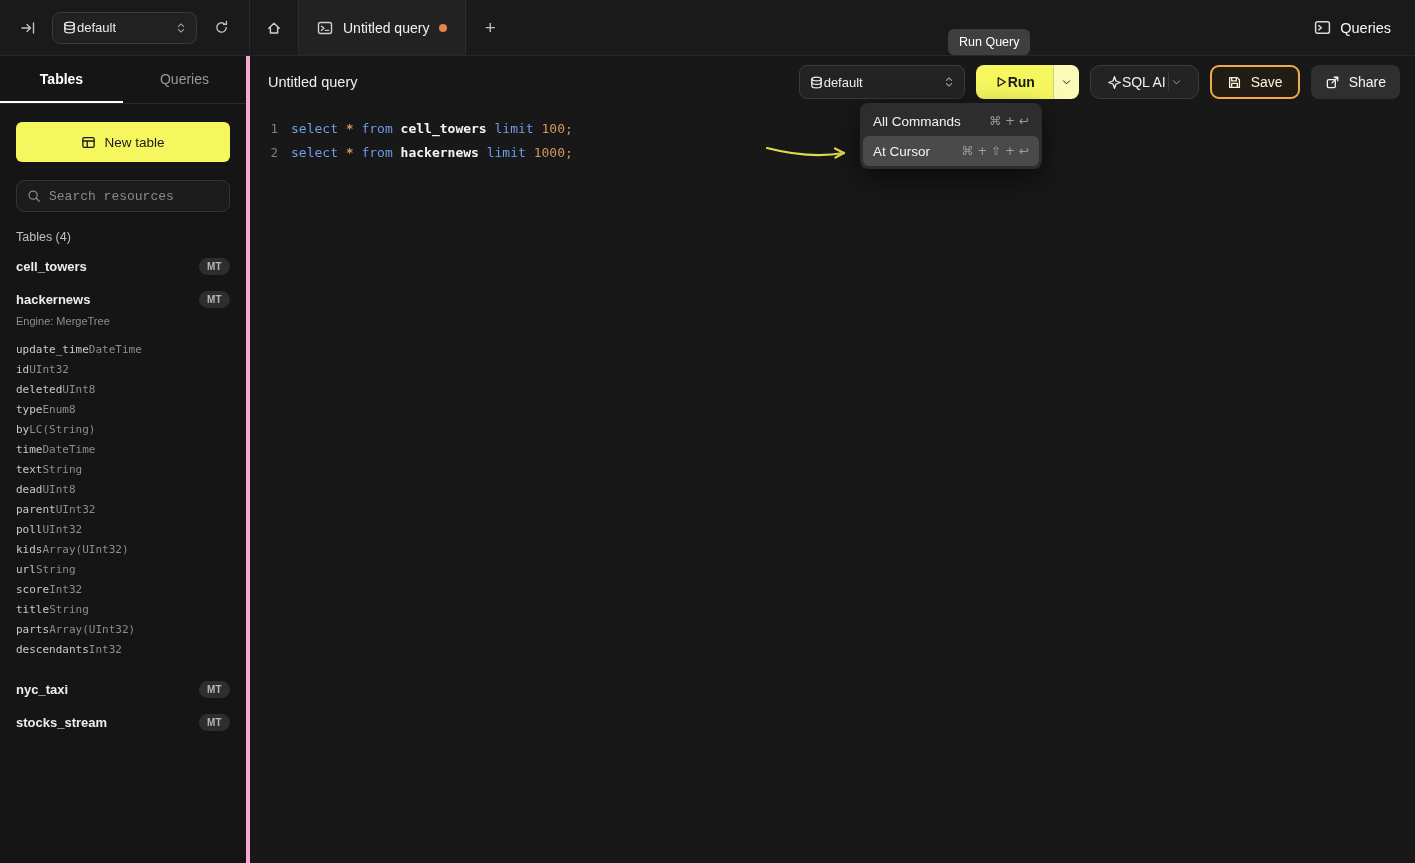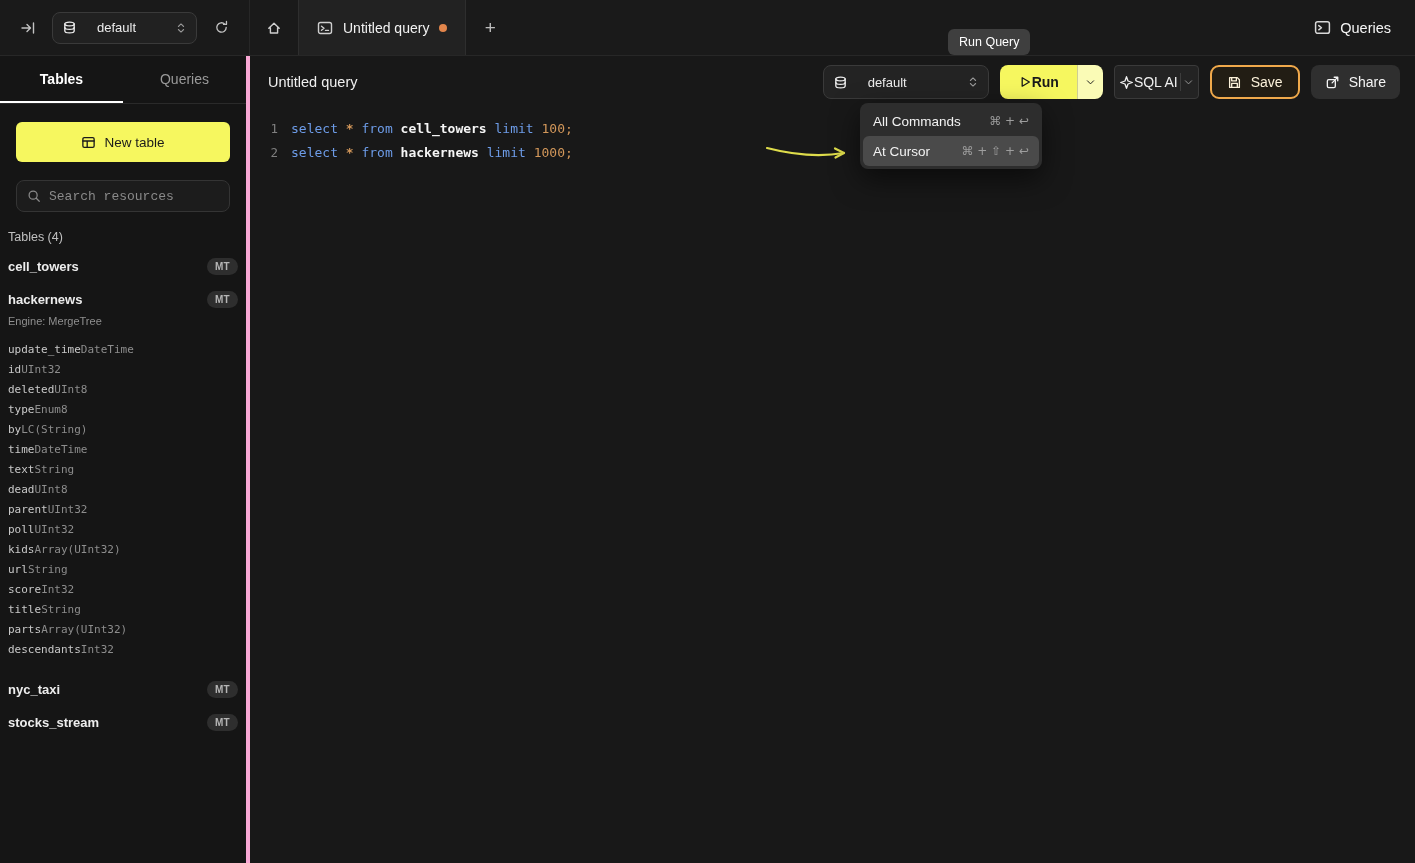--- a/index.html
+++ b/index.html
@@ -18,21 +18,21 @@
     font-family:"Liberation Sans",sans-serif;font-size:13px;
   }
   svg{display:block}
   .ic{display:flex;align-items:center;justify-content:center;flex:0 0 auto}
   .ic svg{fill:none;stroke:currentColor;stroke-width:1.4;stroke-linecap:round;stroke-linejoin:round}
 
   
   .topbar{height:56px;background:#1a1a1a;display:flex;align-items:stretch;border-bottom:1px solid #272727}
   .topbar-left{flex:0 0 250px;display:flex;align-items:center;gap:10px;padding:0 14px;border-right:1px solid #272727}
   .icon-btn{width:28px;height:28px;border:none;background:transparent;color:#c2c2c2;border-radius:6px;display:flex;align-items:center;justify-content:center;cursor:pointer}
-  .db-select{flex:1;height:32px;display:flex;align-items:center;gap:20px;background:#212121;border:1px solid #3a3a3a;border-radius:8px;padding:0 9px;color:#ececec;cursor:pointer}
+  .db-select{flex:1;height:32px;display:flex;align-items:center;gap:0;background:#212121;border:1px solid #3a3a3a;border-radius:8px;padding:0 9px;color:#ececec;cursor:pointer}
   .db-select .lbl{flex:1;font-size:13px}
   .chev{color:#9a9a9a}
   .tabstrip{display:flex;align-items:stretch}
   .tab-home{width:48px;border:none;background:transparent;color:#cfcfcf;display:flex;align-items:center;justify-content:center;cursor:pointer}
   .tab{display:flex;align-items:center;gap:10px;padding:0 18px;background:#222222;border-left:1px solid #2e2e2e;border-right:1px solid #2e2e2e;color:#f2f2f2;font-size:14px;cursor:pointer}
   .tab .ticon{color:#cfcfcf}
   .dot{width:8px;height:8px;border-radius:50%;background:var(--tab-dot)}
   .tab-plus{width:48px;border:none;background:transparent;color:#bdbdbd;font-size:19px;display:flex;align-items:center;justify-content:center;cursor:pointer}
   .topbar-right{margin-left:auto;display:flex;align-items:center;padding-right:24px}
   .queries-btn{display:flex;align-items:center;gap:9px;background:transparent;border:none;color:#f5f5f5;font-size:14.5px;cursor:pointer}
@@ -44,41 +44,41 @@
   .main{flex:1;display:flex;flex-direction:column}
 
   
   .side-tabs{height:48px;display:flex;border-bottom:1px solid #2a2a2a;flex:0 0 auto}
   .side-tab{flex:1;display:flex;align-items:center;justify-content:center;font-size:14px;color:#9a9a9a;cursor:pointer;border-bottom:2px solid transparent}
   .side-tab.active{color:#ffffff;font-weight:700;border-bottom-color:#ffffff}
   .new-table{margin:18px 16px 0;height:40px;border:none;border-radius:6px;background:var(--accent);color:#1a1a1a;font-size:13.5px;font-weight:500;display:flex;align-items:center;justify-content:center;gap:8px;cursor:pointer;font-family:"Liberation Sans",sans-serif}
   .search{margin:18px 16px 0;height:32px;display:flex;align-items:center;gap:8px;background:#1c1c1c;border:1px solid #343434;border-radius:8px;padding:0 10px;color:#8a8a8a}
   .search input{flex:1;background:transparent;border:none;outline:none;color:#e0e0e0;font-size:13px;font-family:Liberation Mono, monospace;min-width:0}
   .search input::placeholder{color:#8a8a8a}
-  .resources{padding:18px 8px 0;overflow:hidden}
+  .resources{padding:18px 16px 0;overflow:hidden}
   .section-header{color:#c0c0c0;font-size:12.5px;margin-bottom:6px}
   .table-row{height:33px;display:flex;align-items:center;justify-content:space-between;cursor:pointer}
   .table-name{color:#ededed;font-size:13px;font-weight:600}
   .mt-badge{background:#2e2e2e;color:#b5b5b5;font-size:10px;font-weight:600;padding:3px 8px;border-radius:999px;letter-spacing:.3px}
   .engine-line{color:#8f8f8f;font-size:11px;margin:-1px 0 12px}
   .columns{margin-bottom:14px}
   .col-row{height:20px;display:flex;align-items:center;font-family:"DejaVu Sans Mono",monospace;font-size:11px;cursor:pointer}
   .col-name{color:#c9c9c9}
   .col-type{color:#8d8d8d}
 
   
   .main-header{height:52px;display:flex;align-items:center;padding:0 15px 0 18px;flex:0 0 auto}
   .page-title{font-size:14.5px;color:#f0f0f0}
   .controls{margin-left:auto;display:flex;align-items:center;gap:11px}
   .db-select.wide{flex:0 0 auto;width:166px;height:34px;background:#232323}
   .run-group{display:flex;height:34px;border-radius:8px;overflow:hidden;cursor:pointer}
   .run-main{display:flex;align-items:center;gap:0;background:var(--accent);color:#1a1a1a;font-size:14px;font-weight:600;padding:0 18px;border:none;cursor:pointer;font-family:"Liberation Sans",sans-serif}
   .run-main .ic svg{stroke:#1a1a1a;stroke-width:1.5}
   .run-caret{width:26px;background:var(--accent-light);border:none;border-left:1px solid rgba(0,0,0,.18);display:flex;align-items:center;justify-content:center;color:#1a1a1a;cursor:pointer}
-  .sqlai-btn{height:34px;display:flex;align-items:center;background:#232323;border:1px solid #3a3a3a;border-radius:4px;padding:0 4px;color:#f0f0f0;font-size:14px;cursor:pointer;font-family:"Liberation Sans",sans-serif}
+  .sqlai-btn{height:34px;display:flex;align-items:center;background:#232323;border:1px solid #3a3a3a;border-radius:10px;padding:0 16px;color:#f0f0f0;font-size:14px;cursor:pointer;font-family:"Liberation Sans",sans-serif}
   .sqlai-btn .divider{width:1px;height:18px;background:#3d3d3d;margin:0 2px}
   .save-btn{height:34px;display:flex;align-items:center;gap:9px;background:#221d14;border:2px solid var(--save-border);border-radius:9px;padding:0 15px;color:#fbf1da;font-size:14px;font-weight:500;cursor:pointer;font-family:"Liberation Sans",sans-serif}
   .share-btn{height:34px;display:flex;align-items:center;gap:9px;background:#2f2f2f;border:none;border-radius:8px;padding:0 14px;color:#f5f5f5;font-size:14px;cursor:pointer;font-family:"Liberation Sans",sans-serif}
 
   
   .editor{flex:1;padding-top:8px;font-family:"DejaVu Sans Mono",monospace;font-size:13px}
   .code-line{display:flex;align-items:center;height:24px}
   .line-number{width:28px;text-align:right;color:#7f7f7f;font-size:12.5px;flex:0 0 auto}
   .code{margin-left:13px;white-space:pre}
   .tok-keyword{color:var(--kw)}

